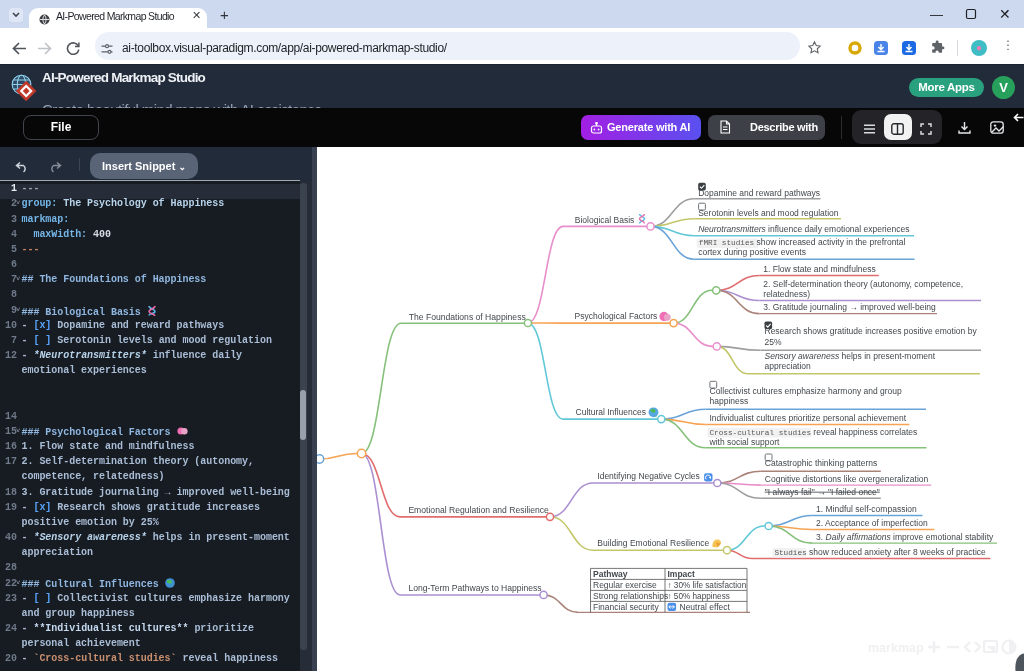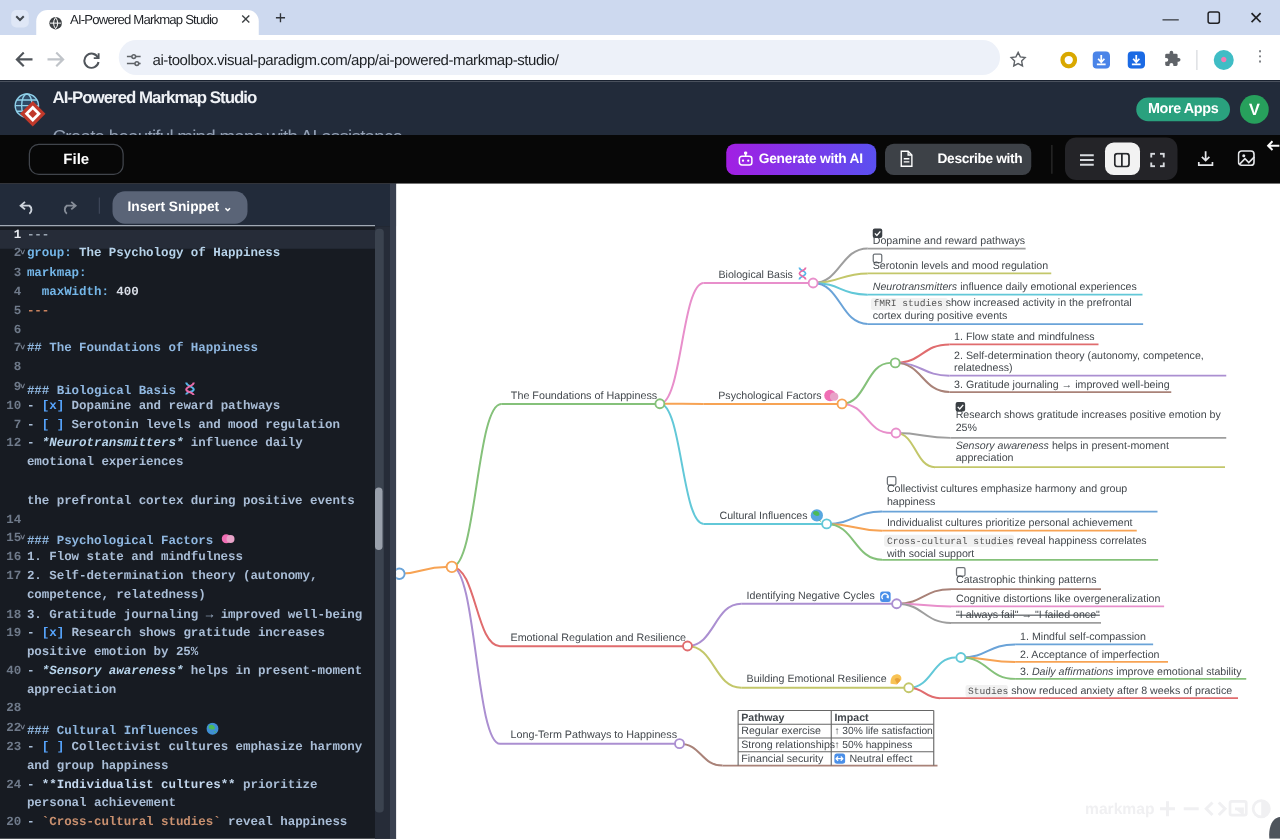--- a/index.html
+++ b/index.html
@@ -217,21 +217,20 @@
 <div class="row" style="top:94.22px"><span class="ln" style="color:#6f7a8a">7</span><span class="fold">˅</span><span class="ct"><span class="c-head">##&nbsp;The&nbsp;Foundations&nbsp;of&nbsp;Happiness</span></span></div>
 <div class="row" style="top:109.39px"><span class="ln" style="color:#6f7a8a">8</span></div>
 <div class="row" style="top:124.56px"><span class="ln" style="color:#6f7a8a">9</span><span class="fold">˅</span><span class="ct"><span class="c-head">###&nbsp;Biological&nbsp;Basis&nbsp;</span><svg width="10" height="11" viewBox="0 0 10 11" style="vertical-align:-1px">
           <path d="M2 1c0 3 6 3 6 5.5S2 8 2 10.5" stroke="#58b6e8" stroke-width="1.6" fill="none"></path>
           <path d="M8 1c0 3-6 3-6 5.5s6 2 6 5" stroke="#e86ba8" stroke-width="1.6" fill="none"></path>
         </svg></span></div>
 <div class="row" style="top:139.73px"><span class="ln" style="color:#6f7a8a">10</span><span class="ct"><span class="c-base">-&nbsp;</span><span class="c-box">[x]</span><span class="c-base">&nbsp;Dopamine&nbsp;and&nbsp;reward&nbsp;pathways</span></span></div>
 <div class="row" style="top:154.90px"><span class="ln" style="color:#6f7a8a">7</span><span class="ct"><span class="c-base">-&nbsp;</span><span class="c-box">[&nbsp;]</span><span class="c-base">&nbsp;Serotonin&nbsp;levels&nbsp;and&nbsp;mood&nbsp;regulation</span></span></div>
 <div class="row" style="top:170.07px"><span class="ln" style="color:#6f7a8a">12</span><span class="ct"><span class="c-base">-&nbsp;</span><span class="c-val c-em">*Neurotransmitters*</span><span class="c-base">&nbsp;influence&nbsp;daily</span></span></div>
 <div class="row" style="top:185.24px"><span class="ct"><span class="c-base">emotional&nbsp;experiences</span></span></div>
-<div class="row" style="top:215.58px"><span class="ct"><span class="c-base">the&nbsp;prefrontal&nbsp;cortex&nbsp;during&nbsp;positive&nbsp;events</span></span></div>
 <div class="row" style="top:230.75px"><span class="ln" style="color:#6f7a8a">14</span></div>
 <div class="row" style="top:245.92px"><span class="ln" style="color:#6f7a8a">15</span><span class="fold">˅</span><span class="ct"><span class="c-head">###&nbsp;Psychological&nbsp;Factors&nbsp;</span><svg width="11" height="10" viewBox="0 0 11 10" style="vertical-align:-1px">
           <circle cx="4" cy="5" r="3.6" fill="#f06eb4"></circle>
           <circle cx="7.4" cy="5.2" r="3.2" fill="#e8a3c8"></circle>
         </svg></span></div>
 <div class="row" style="top:261.09px"><span class="ln" style="color:#6f7a8a">16</span><span class="ct"><span class="c-base">1.&nbsp;Flow&nbsp;state&nbsp;and&nbsp;mindfulness</span></span></div>
 <div class="row" style="top:276.26px"><span class="ln" style="color:#6f7a8a">17</span><span class="ct"><span class="c-base">2.&nbsp;Self-determination&nbsp;theory&nbsp;(autonomy,</span></span></div>
 <div class="row" style="top:291.43px"><span class="ct"><span class="c-base">competence,&nbsp;relatedness)</span></span></div>
 <div class="row" style="top:306.60px"><span class="ln" style="color:#6f7a8a">18</span><span class="ct"><span class="c-base">3.&nbsp;Gratitude&nbsp;journaling&nbsp;</span><span class="c-base">→</span><span class="c-base">&nbsp;improved&nbsp;well-being</span></span></div>
 <div class="row" style="top:321.77px"><span class="ln" style="color:#6f7a8a">19</span><span class="ct"><span class="c-base">-&nbsp;</span><span class="c-box">[x]</span><span class="c-base">&nbsp;Research&nbsp;shows&nbsp;gratitude&nbsp;increases</span></span></div>

